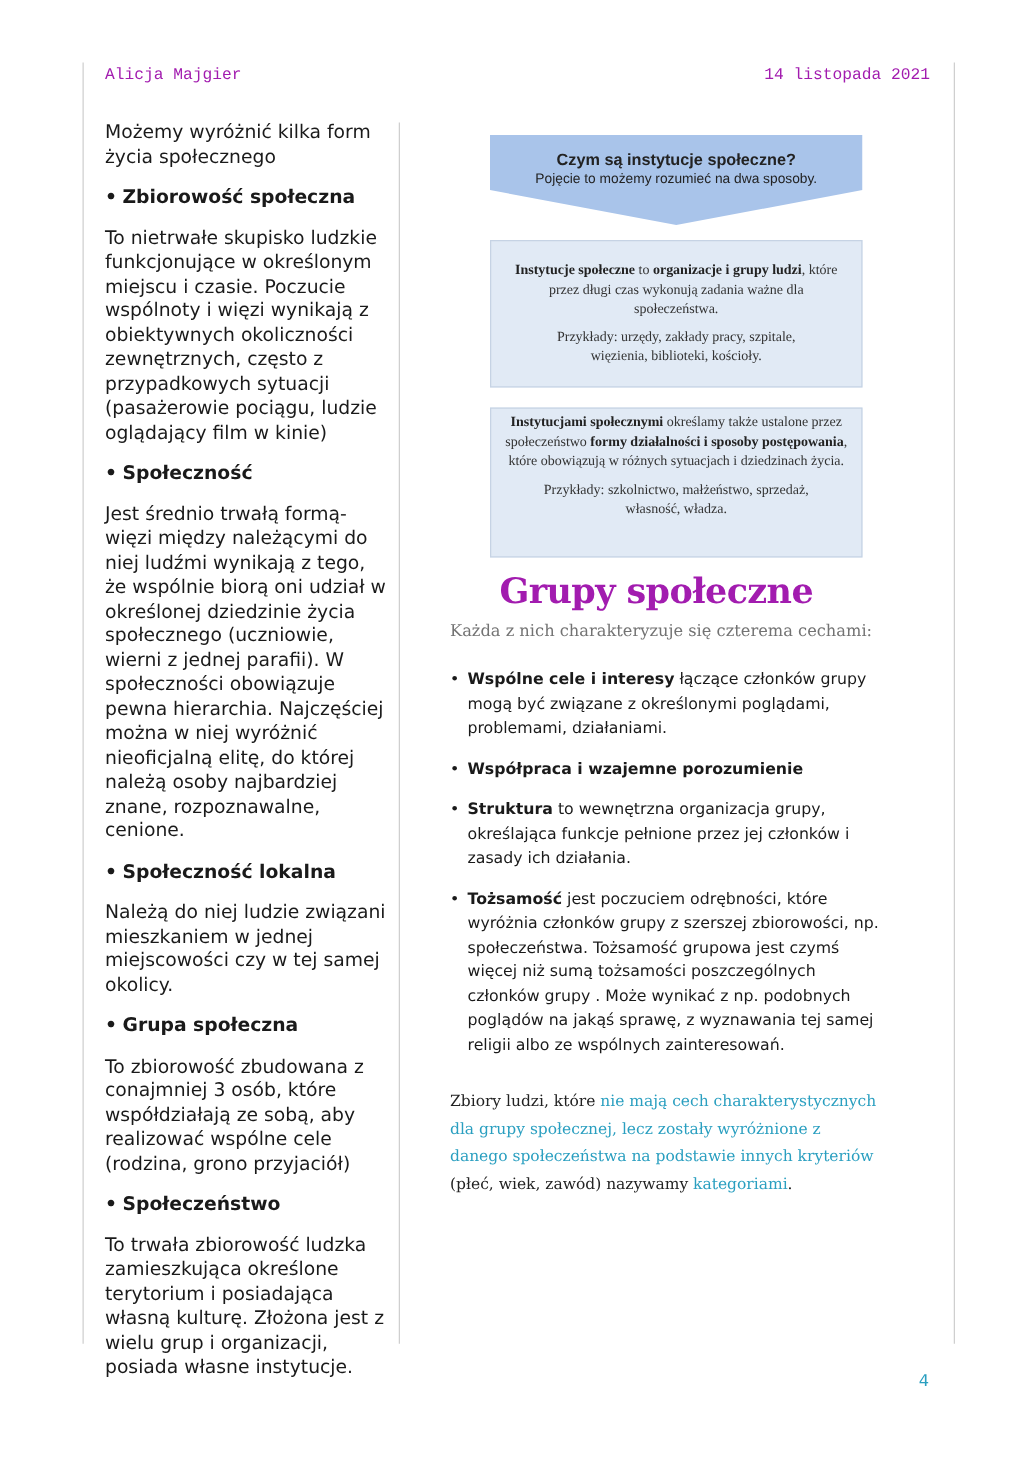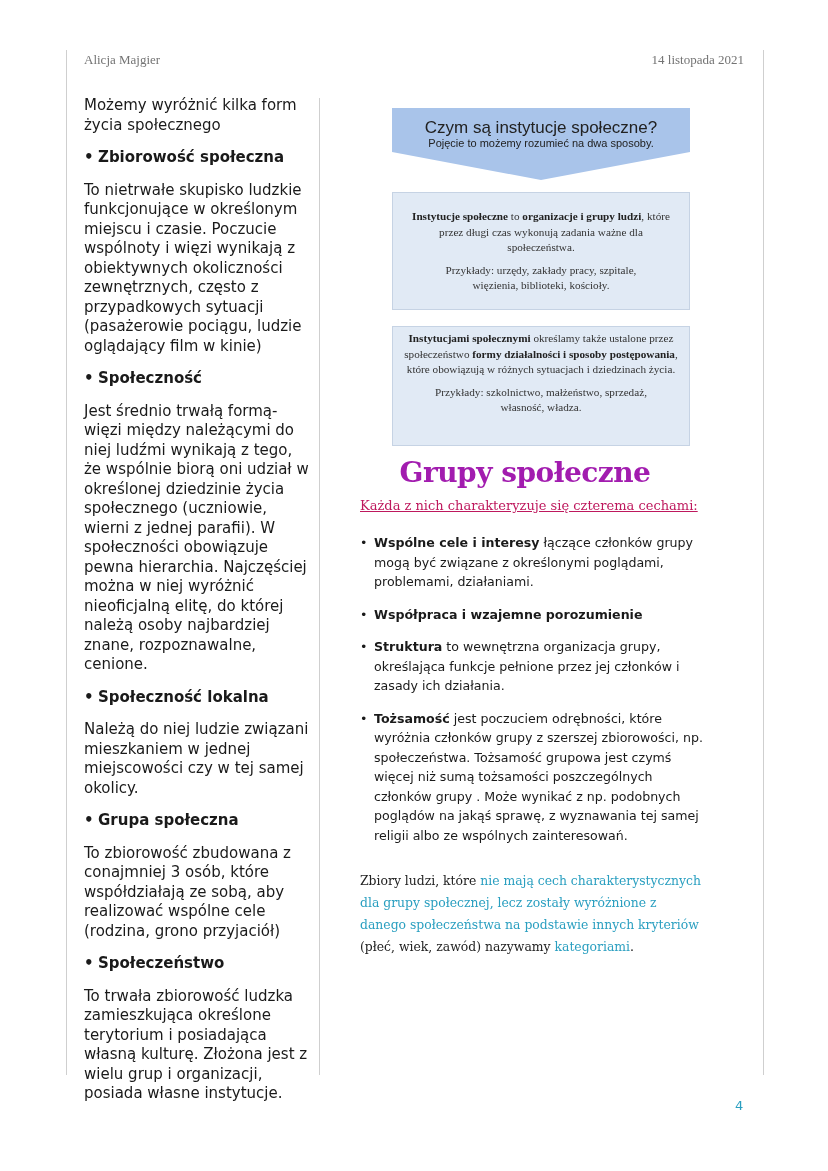--- a/index.html
+++ b/index.html
@@ -1,44 +1,44 @@
 <!DOCTYPE html>
 <html><head>
 <meta charset="utf-8">
 <style>
   html, body { margin:0; padding:0; background:#ffffff; }
   body { width:828px; height:1171px; position:relative; overflow:hidden;
          font-family:"DejaVu Sans", sans-serif; color:#1a1a1a; }
-  .hdr { position:absolute; top:52px; font-size:13px; color:#737373; font-family:Liberation Serif, serif;text-align:center; }
+  .hdr { position:absolute; top:52px; font-size:13px; color:#a21caf; font-family:Liberation Mono, monospace;text-align:center; }
   .hdr-left { left:84px; }
   .hdr-right { right:84px; }
   .rule { position:absolute; width:1px; background:#cfcfcf; }
   .rule-left { left:66px; top:50px; height:1025px; }
   .rule-mid { left:319px; top:98px; height:977px; }
   .rule-right { left:763px; top:50px; height:1025px; }
   .col-left { position:absolute; left:84px; top:96px; width:225px; font-size:15px; line-height:19.5px; }
   .col-left p { margin:0 0 13px 0; }
   .col-left .heading { font-weight:bold; margin:0 0 13px 0; }
   .bullet-dot { display:inline-block; width:14px; }
   .diagram { position:absolute; left:392px; top:108px; width:298px; }
   .arrow { position:relative; width:298px; height:72px; }
   .arrow svg { position:absolute; left:0; top:0; }
   .arrow .atxt { position:absolute; left:0; top:12px; width:298px; text-align:center; font-family:"Liberation Sans", sans-serif; color:#222; }
-  .arrow .atitle { font-weight:normal; font-size:17px; line-height:16px; }
+  .arrow .atitle { font-weight:bold; font-size:13px; line-height:16px; }
   .arrow .asub { font-size:11px; line-height:14px; }
   .box { position:absolute; left:0; width:296px; background:#e1eaf5; border:1px solid #c6d3e4;
          font-family:Liberation Serif, serif; font-size:11.2px; line-height:15.5px; color:#333; text-align:center; }
   .box1 { top:84px; height:116px; }
   .box2 { top:218px; height:118px; }
   .box p { margin:0; }
   .box b { color:#222; }
   .box .ex { margin-top:7px; }
   .title { position:absolute; left:360px; top:456px; width:330px; text-align:center;
            font-family:"DejaVu Serif", serif; font-weight:bold; font-size:28px; color:#a21caf; letter-spacing:-0.5px; }
-  .intro { position:absolute; left:360px; top:498px; font-family:"DejaVu Serif", serif; font-size:13px; color:#be185d;text-decoration:underline; }
+  .intro { position:absolute; left:360px; top:498px; font-family:"DejaVu Serif", serif; font-size:13px; color:#737373; }
   .col-right { position:absolute; left:360px; top:533px; width:345px; font-size:12.6px; line-height:19.5px; }
   .col-right .item { position:relative; padding-left:14px; margin-bottom:13px; }
   .col-right .item .dot { position:absolute; left:0; top:0; }
   .closing { position:absolute; left:360px; top:859px; width:345px; font-family:"DejaVu Serif", serif;
              font-size:12.4px; line-height:22px; color:#222;margin-top:11px; }
   .closing .hl { color:#2a9fc0; }
   .pagenum { position:absolute; left:735px; top:1098px; font-size:13px; color:#2a9fc0; }
 </style>
 </head>
 <body>

